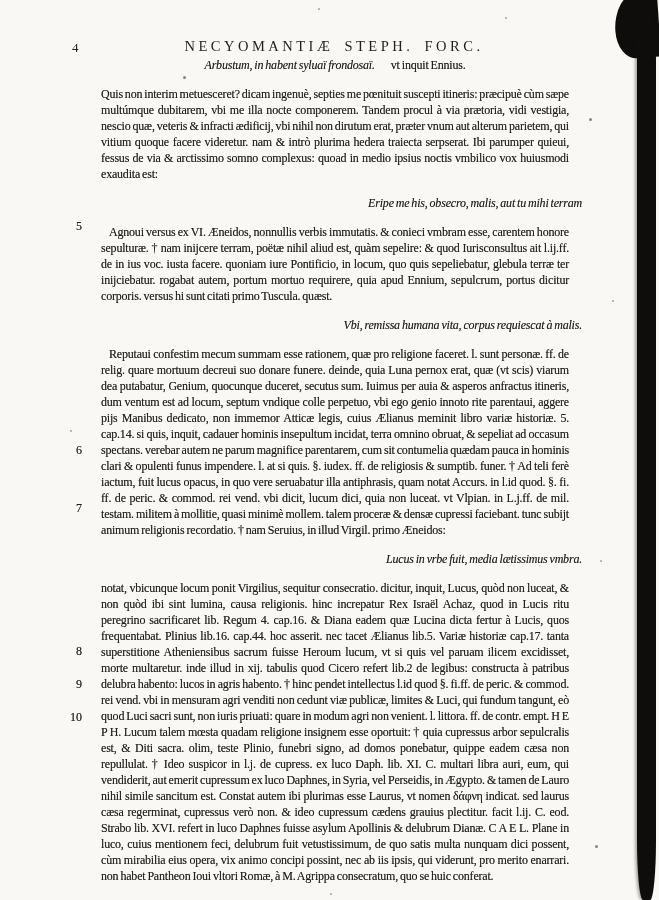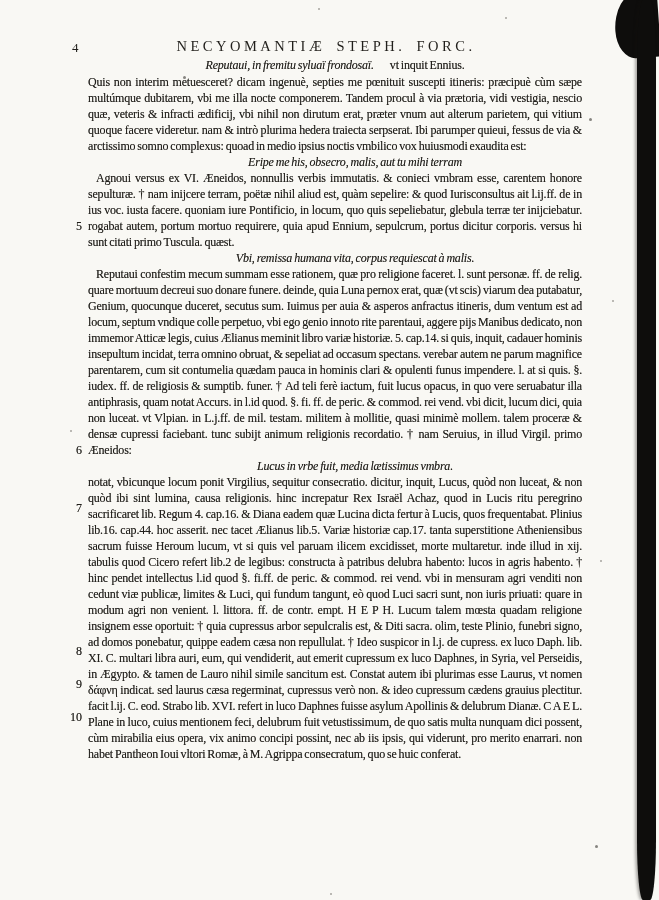--- a/index.html
+++ b/index.html
@@ -10,48 +10,48 @@
     overflow:hidden;
     font-family:"Liberation Serif","DejaVu Serif",serif;
     color:#211f1b;
   }
   
   .pagenum{
     position:absolute;left:72px;top:40px;
     font-size:13px;
   }
   .running-title{
-    position:absolute;left:80px;top:38px;width:492px;
+    position:absolute;left:88px;top:38px;width:492px;
     text-align:center;
     font-size:14.5px;
     letter-spacing:3.5px;
     word-spacing:4px;
     white-space:nowrap;
   }
   
   .column{
     position:absolute;left:88px;top:57px;width:494px;
     font-size:12px;
     line-height:16px;
     letter-spacing:-0.2px;
     word-spacing:-0.8px;
     text-align:justify;
     text-shadow:0 0 0.5px rgba(33,31,27,.55);
   }
-  .column p{margin:0;}
+  .column p{margin:13px;}
   .epigraph{
     text-align:center;
     margin:0 0 1px 0;
   }
   .epigraph .it{font-style:italic;}
   .epigraph .rm{font-style:normal;margin-left:14px;}
   .verse{
     padding-left:40px;
     font-style:italic;
-    text-align:center;
+    text-align:right;
   }
   .indent-sm{text-indent:8px;}
   .indent-md{text-indent:20px;}
   .lastline{text-align:right;font-style:normal;}
   
   .margin-ref{
     position:absolute;left:60px;width:22px;
     text-align:right;
     font-size:12px;
     color:#211f1b;
@@ -87,21 +87,21 @@
   <div class="margin-ref" style="top:219px">5</div>
   <div class="margin-ref" style="top:443px">6</div>
   <div class="margin-ref" style="top:501px">7</div>
   <div class="margin-ref" style="top:644px">8</div>
   <div class="margin-ref" style="top:677px">9</div>
   <div class="margin-ref" style="top:710px">10</div>
 
   <div class="column">
 
     <div class="epigraph">
-      <span class="it">Reputaui, in fremitu syluaï frondosaï.</span>
+      <span class="it">Arbustum, in habent syluaï frondosaï.</span>
       <span class="rm">vt inquit Ennius.</span>
     </div>
 
     <p>Quis non interim metuesceret? dicam ingenuè, septies me pœnituit suscepti itineris: præcipuè cùm sæpe multúmque dubitarem, vbi me illa nocte componerem. Tandem procul à via prætoria, vidi vestigia, nescio quæ, veteris &amp; infracti ædificij, vbi nihil non dirutum erat, præter vnum aut alterum parietem, qui vitium quoque facere videretur. nam &amp; intrò plurima hedera traiecta serpserat. Ibi parumper quieui, fessus de via &amp; arctissimo somno complexus: quoad in medio ipsius noctis vmbilico vox huiusmodi exaudita est:</p>
 
     <div class="verse">Eripe me his, obsecro, malis, aut tu mihi terram</div>
 
     <p class="indent-sm">Agnoui versus ex VI. Æneidos, nonnullis verbis immutatis. &amp; conieci vmbram esse, carentem honore sepulturæ. † nam inijcere terram, poëtæ nihil aliud est, quàm sepelire: &amp; quod Iurisconsultus ait l.ij.ff. de in ius voc. iusta facere. quoniam iure Pontificio, in locum, quo quis sepeliebatur, glebula terræ ter inijciebatur. rogabat autem, portum mortuo requirere, quia apud Ennium, sepulcrum, portus dicitur corporis. versus hi sunt citati primo Tuscula. quæst.</p>
 
     <div class="verse">Vbi, remissa humana vita, corpus requiescat à malis.</div>

